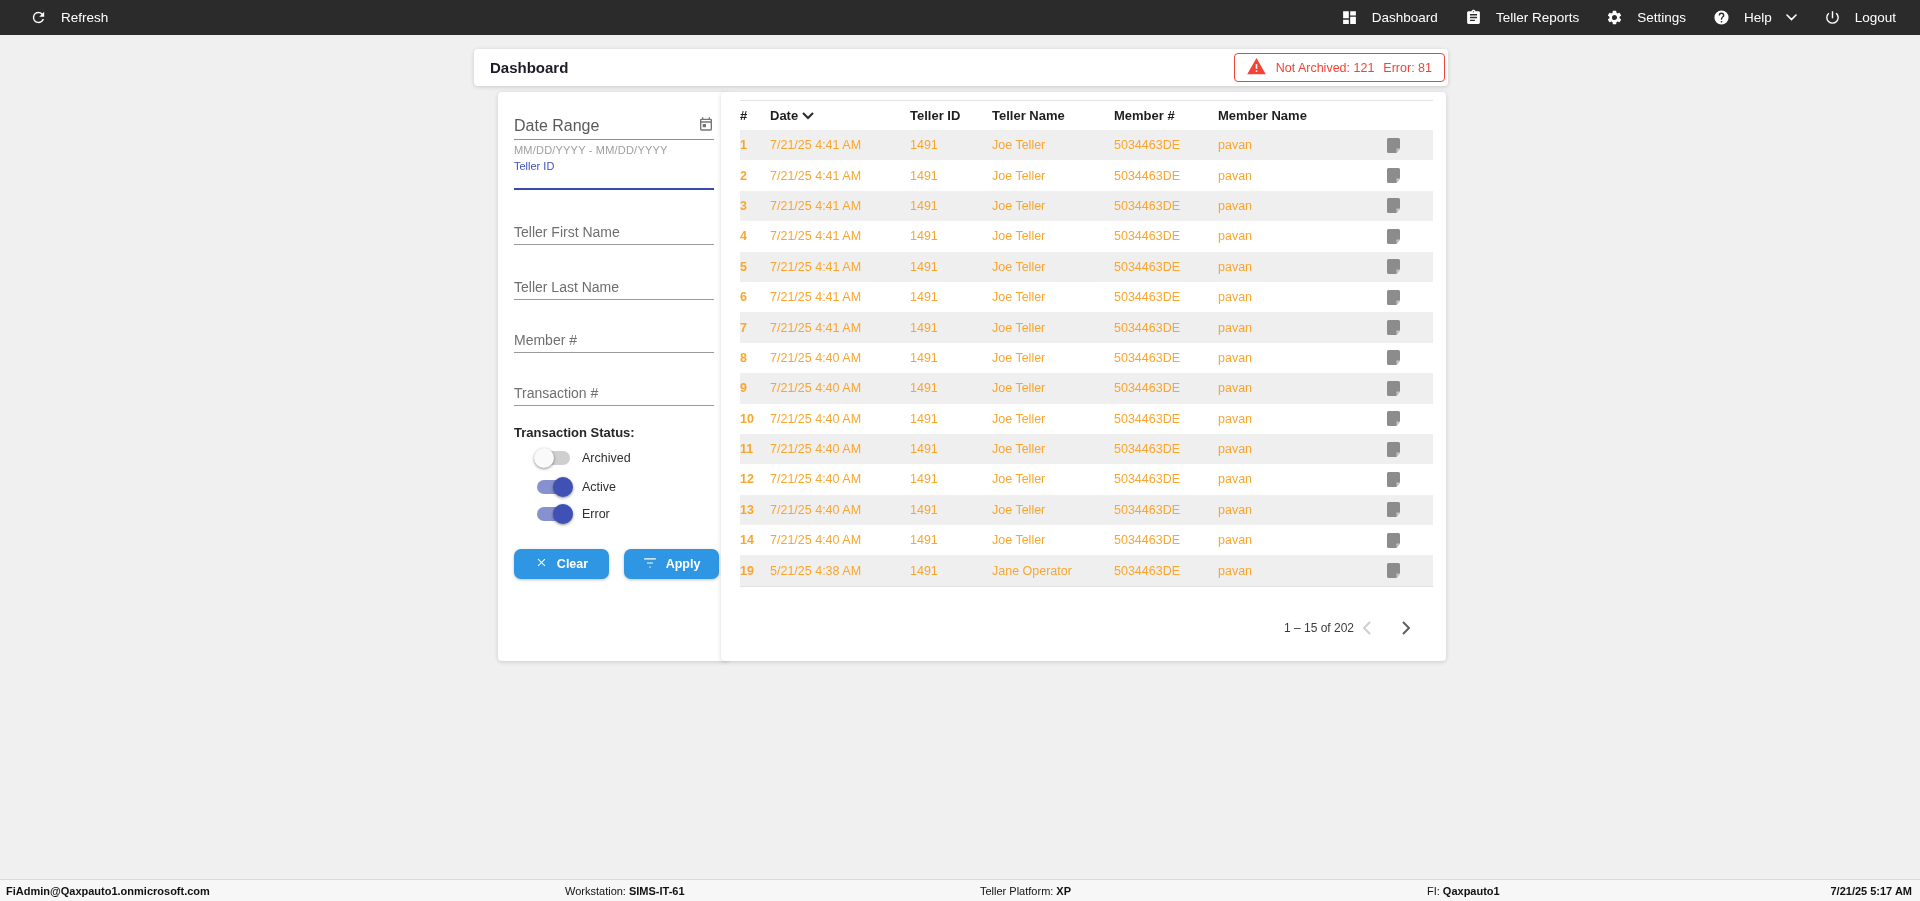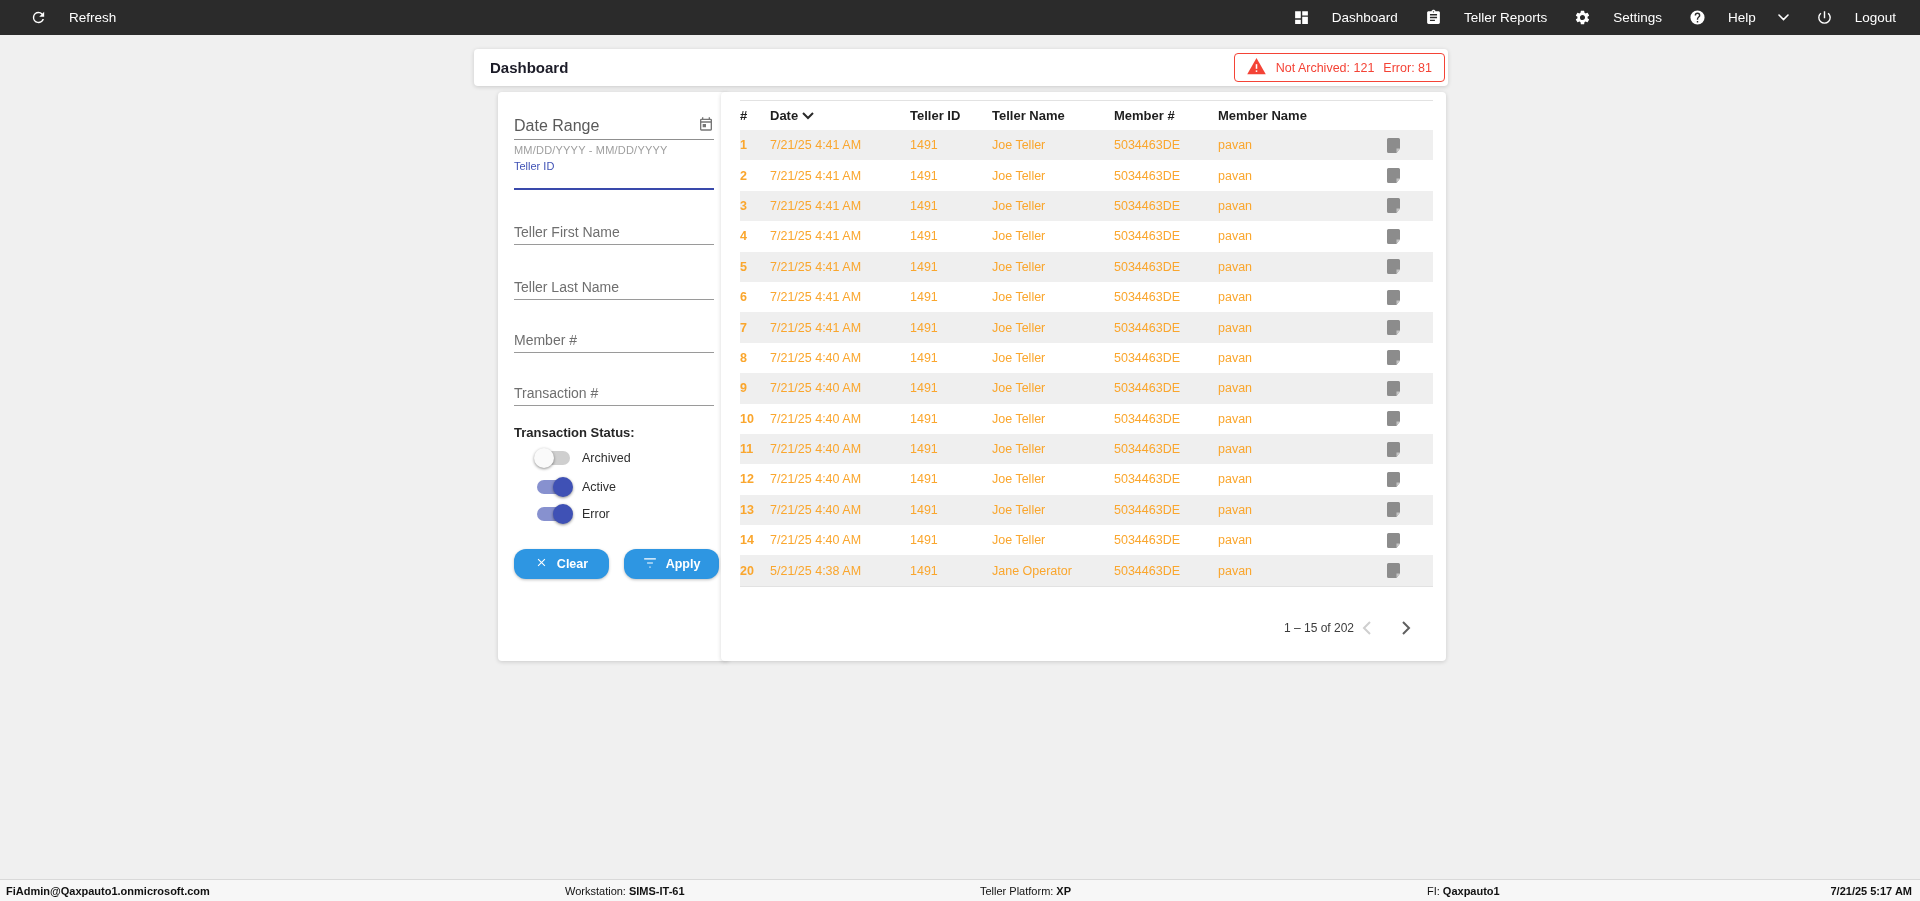--- a/index.html
+++ b/index.html
@@ -3,21 +3,21 @@
 <meta charset="utf-8">
 <style>
   * { margin:0; padding:0; box-sizing:border-box; }
   html,body { width:1920px; height:901px; overflow:hidden; }
   body { font-family:"Liberation Sans", sans-serif; background:#f0f0f0; position:relative; color:#222; }
 
   
   .navbar { position:absolute; top:0; left:0; width:1920px; height:35px; background:#2b2b2b;
             display:flex; align-items:center; justify-content:space-between; padding:0 24px 0 30px; }
   .nav-left, .nav-right { display:flex; align-items:center; }
-  .nav-item { display:flex; align-items:center; gap:22px; color:#fff; font-size:13.5px; cursor:pointer; }
+  .nav-item { display:flex; align-items:center; gap:14px; color:#fff; font-size:13.5px; cursor:pointer; }
   .nav-right .nav-item { margin-left:27px; }
   .nav-item svg { display:block; }
 
   
   .title-card { position:absolute; left:474px; top:49px; width:974px; height:37px; background:#fff;
                 border-radius:4px; box-shadow:0 1px 4px rgba(0,0,0,.16); display:flex; align-items:center; }
   .page-title { font-size:15px; font-weight:bold; color:#1c1c28; padding-left:16px; }
   .alert-badge { position:absolute; right:3px; top:4px; height:29px; background:#fff;
                  border:1px solid #f44336; border-radius:4px; display:flex; align-items:center;
                  gap:10px; padding:0 12px; color:#f44336; font-size:12.5px; }
@@ -44,21 +44,21 @@
   .status-label { position:absolute; left:0; top:333px; font-size:13px; font-weight:bold; color:#262626; }
   .toggle-row { position:absolute; left:23px; display:flex; gap:12px; height:22px; }
   .tg-0 { top:359px; } .tg-1 { top:388px; } .tg-2 { top:415px; }
   .switch { width:33px; height:14px; border-radius:7px; background:#cfcfcf; position:relative; cursor:pointer; flex:0 0 auto; }
   .knob { position:absolute; width:20px; height:20px; border-radius:50%; background:#fafafa;
           top:-3px; left:-3px; box-shadow:0 1px 3px rgba(0,0,0,.45); }
   .toggle-row.on .switch { background:#8791cf; }
   .toggle-row.on .knob { left:16px; background:#3f51b5; }
   .toggle-label { font-size:12.5px; color:#2e2e2e; }
   .btn { position:absolute; top:457px; width:95px; height:30px; background:#2e96e2; color:#fff;
-         border:none; border-radius:12px; font-size:12.5px; font-weight:bold; font-family:inherit;
+         border:none; border-radius:7px; font-size:12.5px; font-weight:bold; font-family:inherit;
          display:flex; align-items:center; justify-content:center; gap:9px; cursor:pointer;
          box-shadow:0 1px 3px rgba(0,0,0,.25); }
   .btn-clear { left:0; } .btn-apply { left:110px; }
 
   
   .tbl { position:absolute; left:19px; top:8px; width:693px; }
   .t-row { display:grid; grid-template-columns:30px 140px 82px 122px 104px 120px 95px; align-items:center; }
   .t-head { height:30px; border-top:1px solid #e2e2e2; font-size:13px; font-weight:bold; color:#1f1f1f; }
   .t-head .hd { display:flex; align-items:center; gap:4px; }
   .t-body .t-row { height:30.4px; font-size:12.5px; color:#faa62d; cursor:pointer; }
@@ -429,21 +429,21 @@
         <div>5034463DE</div>
         <div>pavan</div>
         <div class="cell-icon">
           <svg width="13" height="15" viewBox="0 0 13 15">
               <path d="M1.5 0h10A1.5 1.5 0 0 1 13 1.5v9L9.5 15h-8A1.5 1.5 0 0 1 0 13.5v-12A1.5 1.5 0 0 1 1.5 0z" fill="#8c8c8c"></path>
               <path d="M13 10.5 9.5 15v-4.5z" fill="#c6c6c6"></path>
             </svg>
         </div>
       </div>
         <div class="t-row odd">
-        <div class="cell-num">20</div>
+        <div class="cell-num">19</div>
         <div>5/21/25 4:38 AM</div>
         <div>1491</div>
         <div>Jane Operator</div>
         <div>5034463DE</div>
         <div>pavan</div>
         <div class="cell-icon">
           <svg width="13" height="15" viewBox="0 0 13 15">
               <path d="M1.5 0h10A1.5 1.5 0 0 1 13 1.5v9L9.5 15h-8A1.5 1.5 0 0 1 0 13.5v-12A1.5 1.5 0 0 1 1.5 0z" fill="#8c8c8c"></path>
               <path d="M13 10.5 9.5 15v-4.5z" fill="#c6c6c6"></path>
             </svg>

